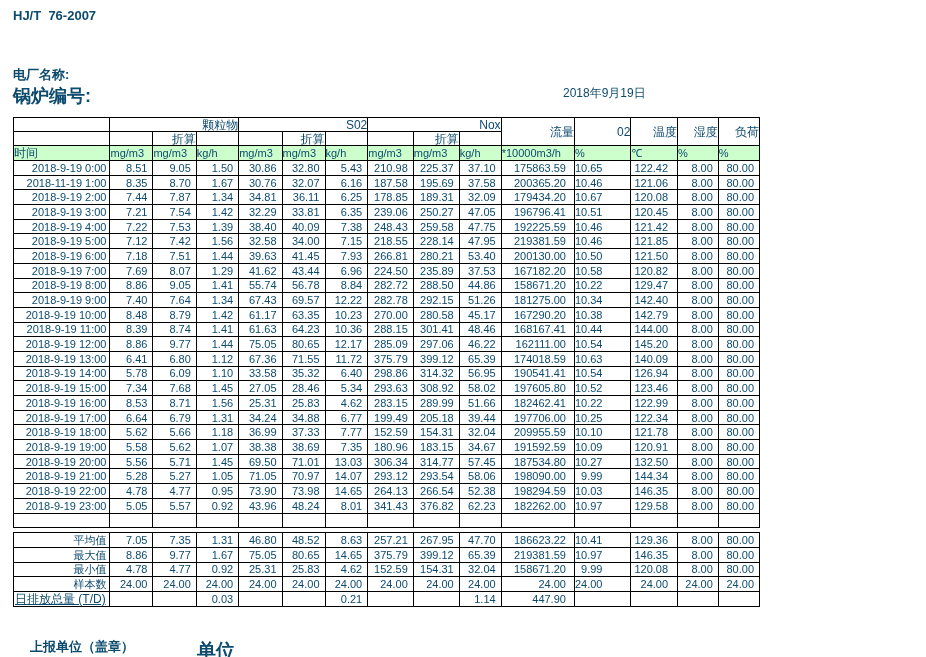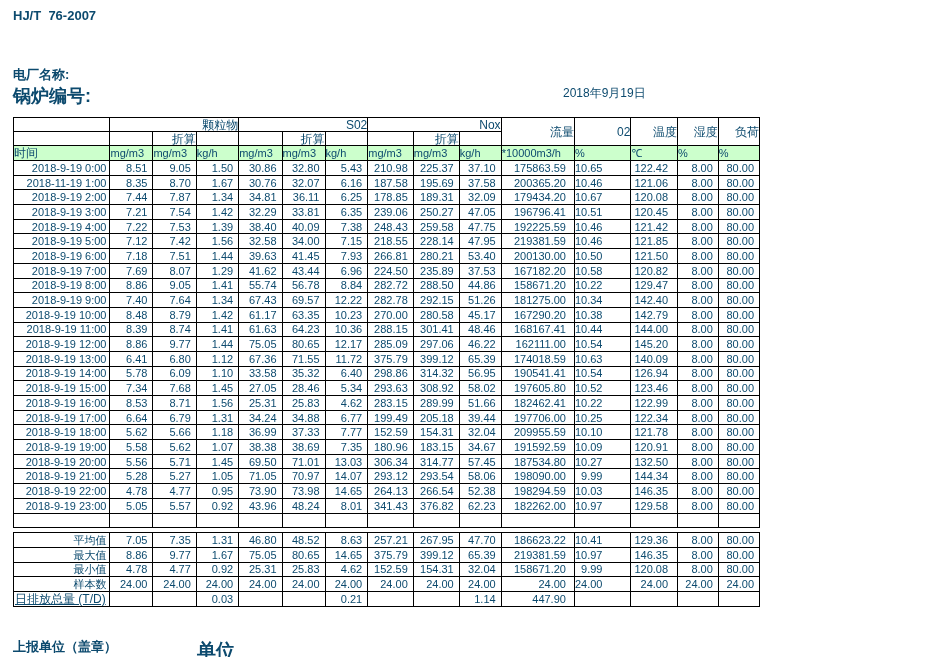--- a/index.html
+++ b/index.html
@@ -28,21 +28,21 @@
   #report-table tr.h3 td { height:14px; background:#ccffcc; text-align:left; padding:0; font-size:11px; }
   #report-table tr.h3 td.time-h { font-size:12px; }
   #report-table td.c-label { padding-right:3px; }
   #report-table td.td-total { text-align:left; padding:0 0 0 1px; text-decoration:underline; font-size:12px;margin-top:45px; }
   #report-table td.col9  { padding-right:8px; }
   #report-table td.col10 { padding-right:28px; }
   #report-table td.col11 { padding-right:9px; }
   #report-table tr.spacer td { border:none; height:4px; background:#fff; }
 
   #flue-total-label     { left:13px;  top:620px; font-size:13px; font-weight:bold;margin-top:40px; }
-  #reporting-unit-label { left:13px;  top:638px; font-size:13px; font-weight:bold; }
+  #reporting-unit-label { left:30px;  top:638px; font-size:13px; font-weight:bold; }
   #unit-label           { left:197px; top:638px; font-size:19px; font-weight:bold; }
 </style>
 </head>
 <body>
 
 <div class="page">
 
   <div class="abs" id="standard-code">HJ/T  76-2007</div>
   <div class="abs" id="plant-label">电厂名称:</div>
   <div class="abs" id="boiler-label">锅炉编号:</div>

